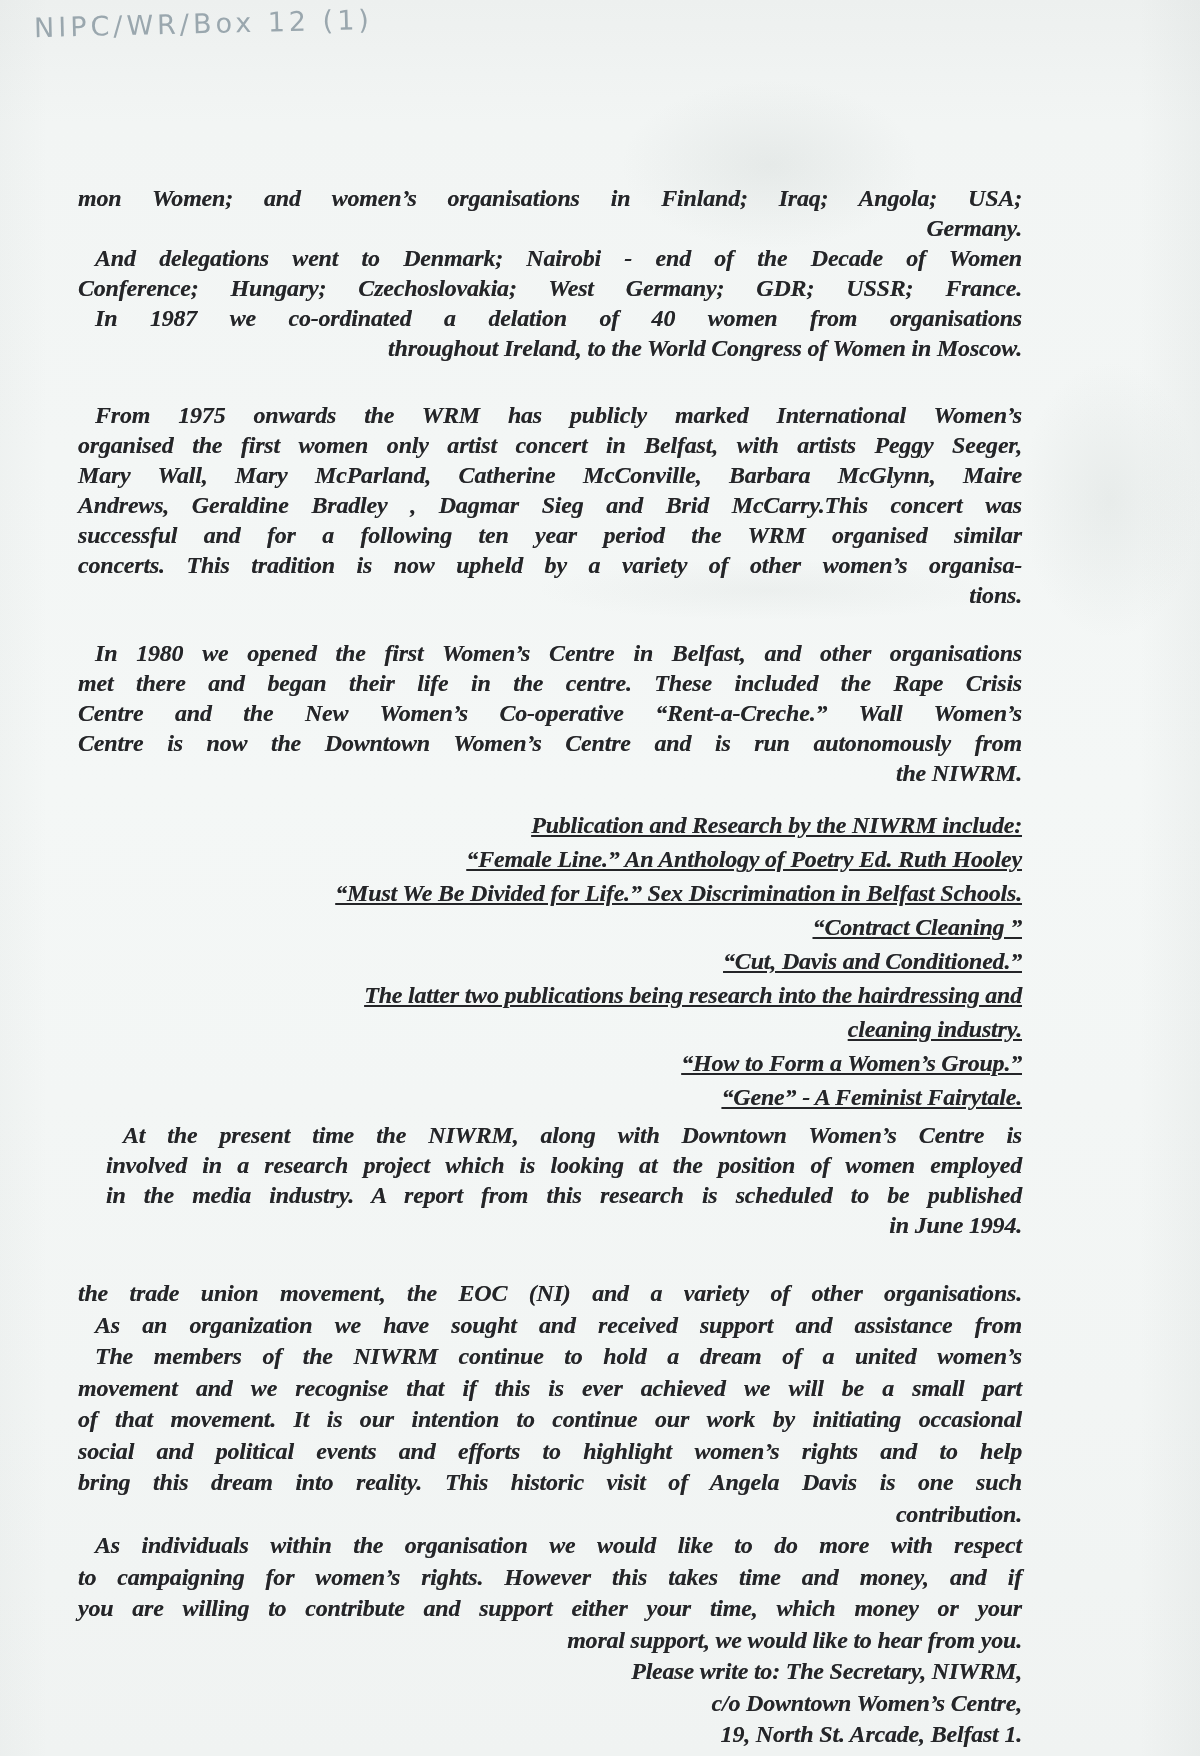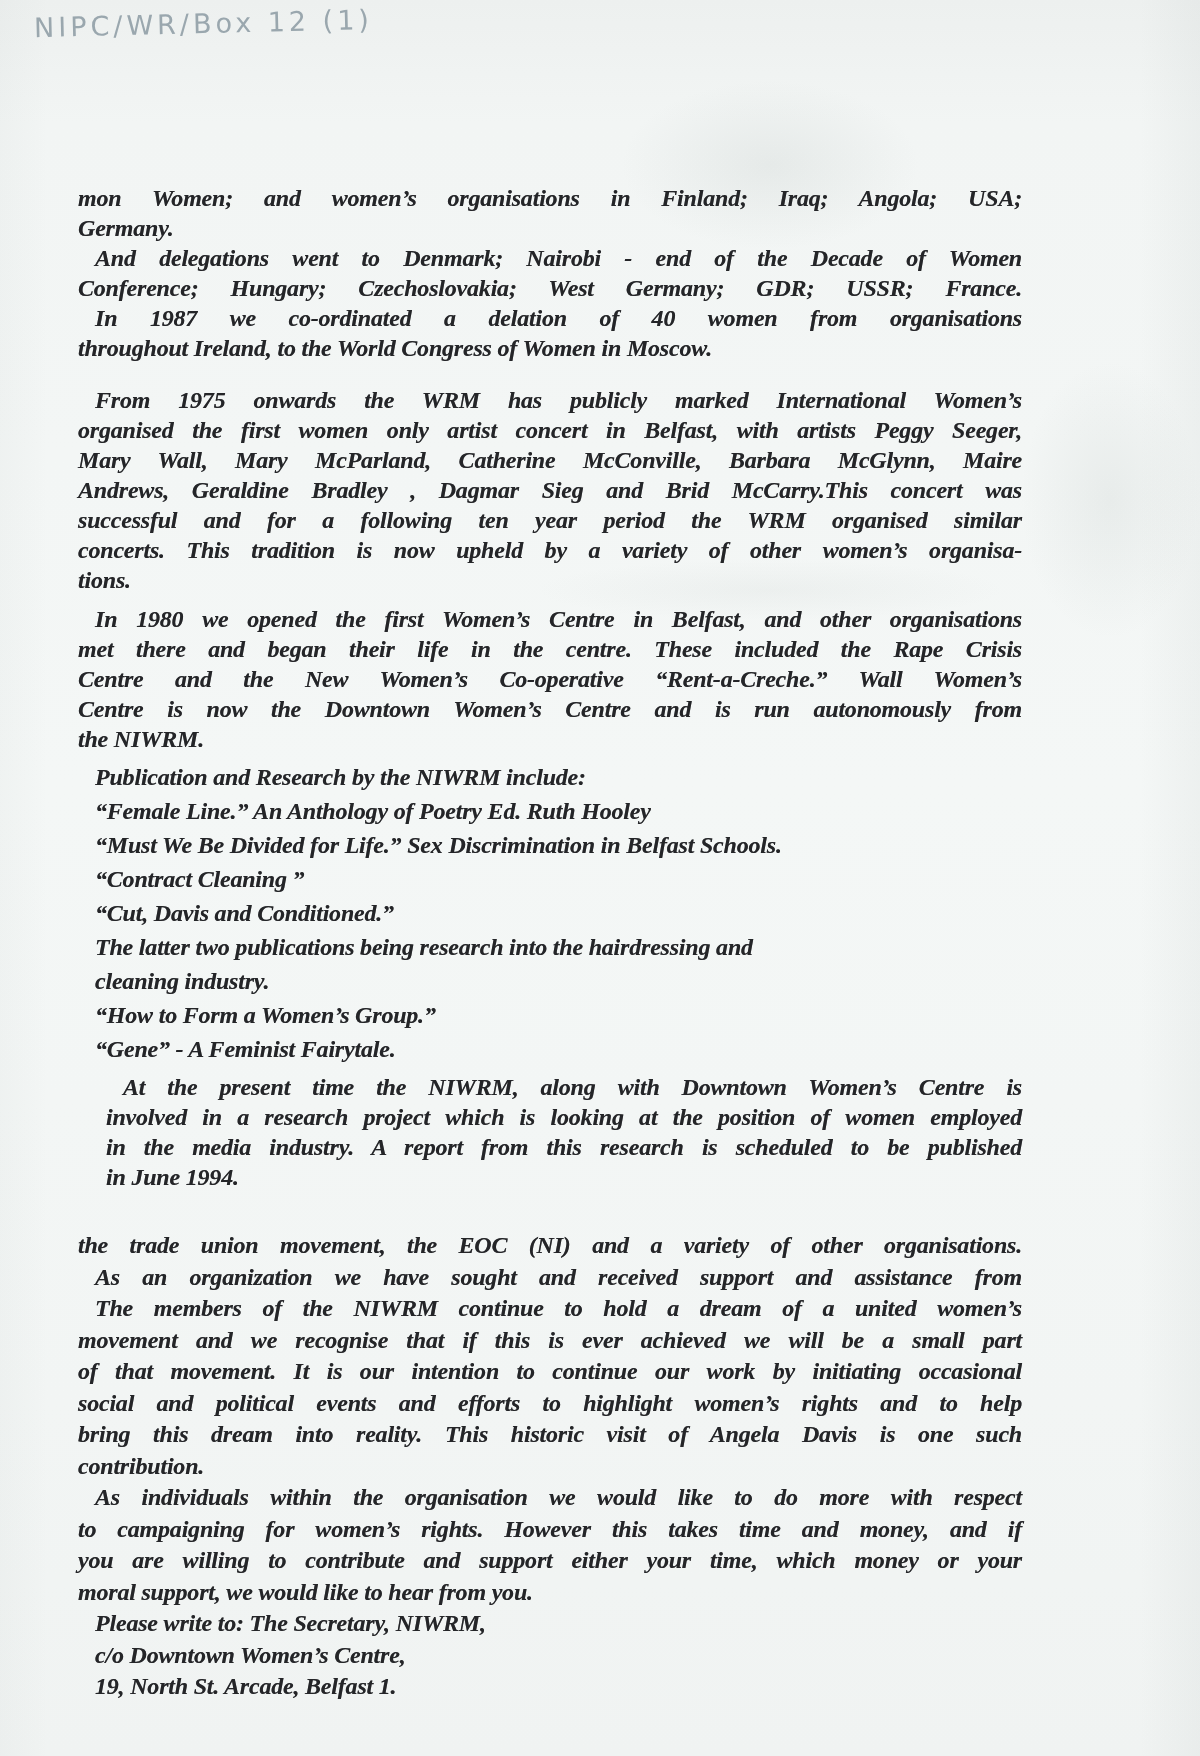--- a/index.html
+++ b/index.html
@@ -38,21 +38,21 @@
     color:#242528;
     font-size:24px;
     font-weight:bold;
     font-style:italic;
     letter-spacing:-0.2px;
     text-shadow:0 0 0.5px rgba(45,46,50,0.55);
   }
   .block   { line-height:30px; }
   .block.l { line-height:34px; }
   .block.w { line-height:31.5px; }
-  .line { text-align:left; }
+  .line { text-align:right; }
   .line.just { text-align:justify; text-align-last:justify; }
   .line.ind  { padding-left:17px; }
 </style>
 </head>
 <body>
 
 <div class="page">
   <div class="smudge s1"></div>
   <div class="smudge s2"></div>
   <div class="smudge s3"></div>
@@ -66,37 +66,37 @@
         <div class="line">Germany.</div>
       </div>
       <div class="block n">
         <div class="line just ind">And delegations went to Denmark; Nairobi - end of the Decade of Women</div>
         <div class="line just">Conference; Hungary; Czechoslovakia; West Germany; GDR; USSR; France.</div>
       </div>
       <div class="block n">
         <div class="line just ind">In 1987 we co-ordinated a delation of 40 women from organisations</div>
         <div class="line">throughout Ireland, to the World Congress of Women in Moscow.</div>
       </div>
-      <div class="block n" style="margin-top: 22px;">
+      <div class="block n" style="margin-top: 37px;">
         <div class="line just ind">From 1975 onwards the WRM has publicly marked International Women’s</div>
         <div class="line just">organised the first women only artist concert in Belfast, with artists Peggy Seeger,</div>
         <div class="line just">Mary Wall, Mary McParland, Catherine McConville, Barbara McGlynn, Maire</div>
         <div class="line just">Andrews, Geraldine Bradley , Dagmar Sieg and Brid McCarry.This concert was</div>
         <div class="line just">successful and for a following ten year period the WRM organised similar</div>
         <div class="line just">concerts. This tradition is now upheld by a variety of other women’s organisa-</div>
         <div class="line">tions.</div>
       </div>
-      <div class="block n" style="margin-top: 9px;">
+      <div class="block n" style="margin-top: 28px;">
         <div class="line just ind">In 1980 we opened the first Women’s Centre in Belfast, and other organisations</div>
         <div class="line just">met there and began their life in the centre. These included the Rape Crisis</div>
         <div class="line just">Centre and the New Women’s Co-operative “Rent-a-Creche.” Wall Women’s</div>
         <div class="line just">Centre is now the Downtown Women’s Centre and is run autonomously from</div>
         <div class="line">the NIWRM.</div>
       </div>
-      <div class="block l" style="margin-top: 6px;">
+      <div class="block l" style="margin-top: 20px; text-decoration: underline;">
         <div class="line ind">Publication and Research by the NIWRM include:</div>
         <div class="line ind">“Female Line.” An Anthology of Poetry Ed. Ruth Hooley</div>
         <div class="line ind">“Must We Be Divided for Life.” Sex Discrimination in Belfast Schools.</div>
         <div class="line ind">“Contract Cleaning ”</div>
         <div class="line ind">“Cut, Davis and Conditioned.”</div>
         <div class="line ind">The latter two publications being research into the hairdressing and</div>
         <div class="line ind">cleaning industry.</div>
         <div class="line ind">“How to Form a Women’s Group.”</div>
         <div class="line ind">“Gene” - A Feminist Fairytale.</div>
       </div>

